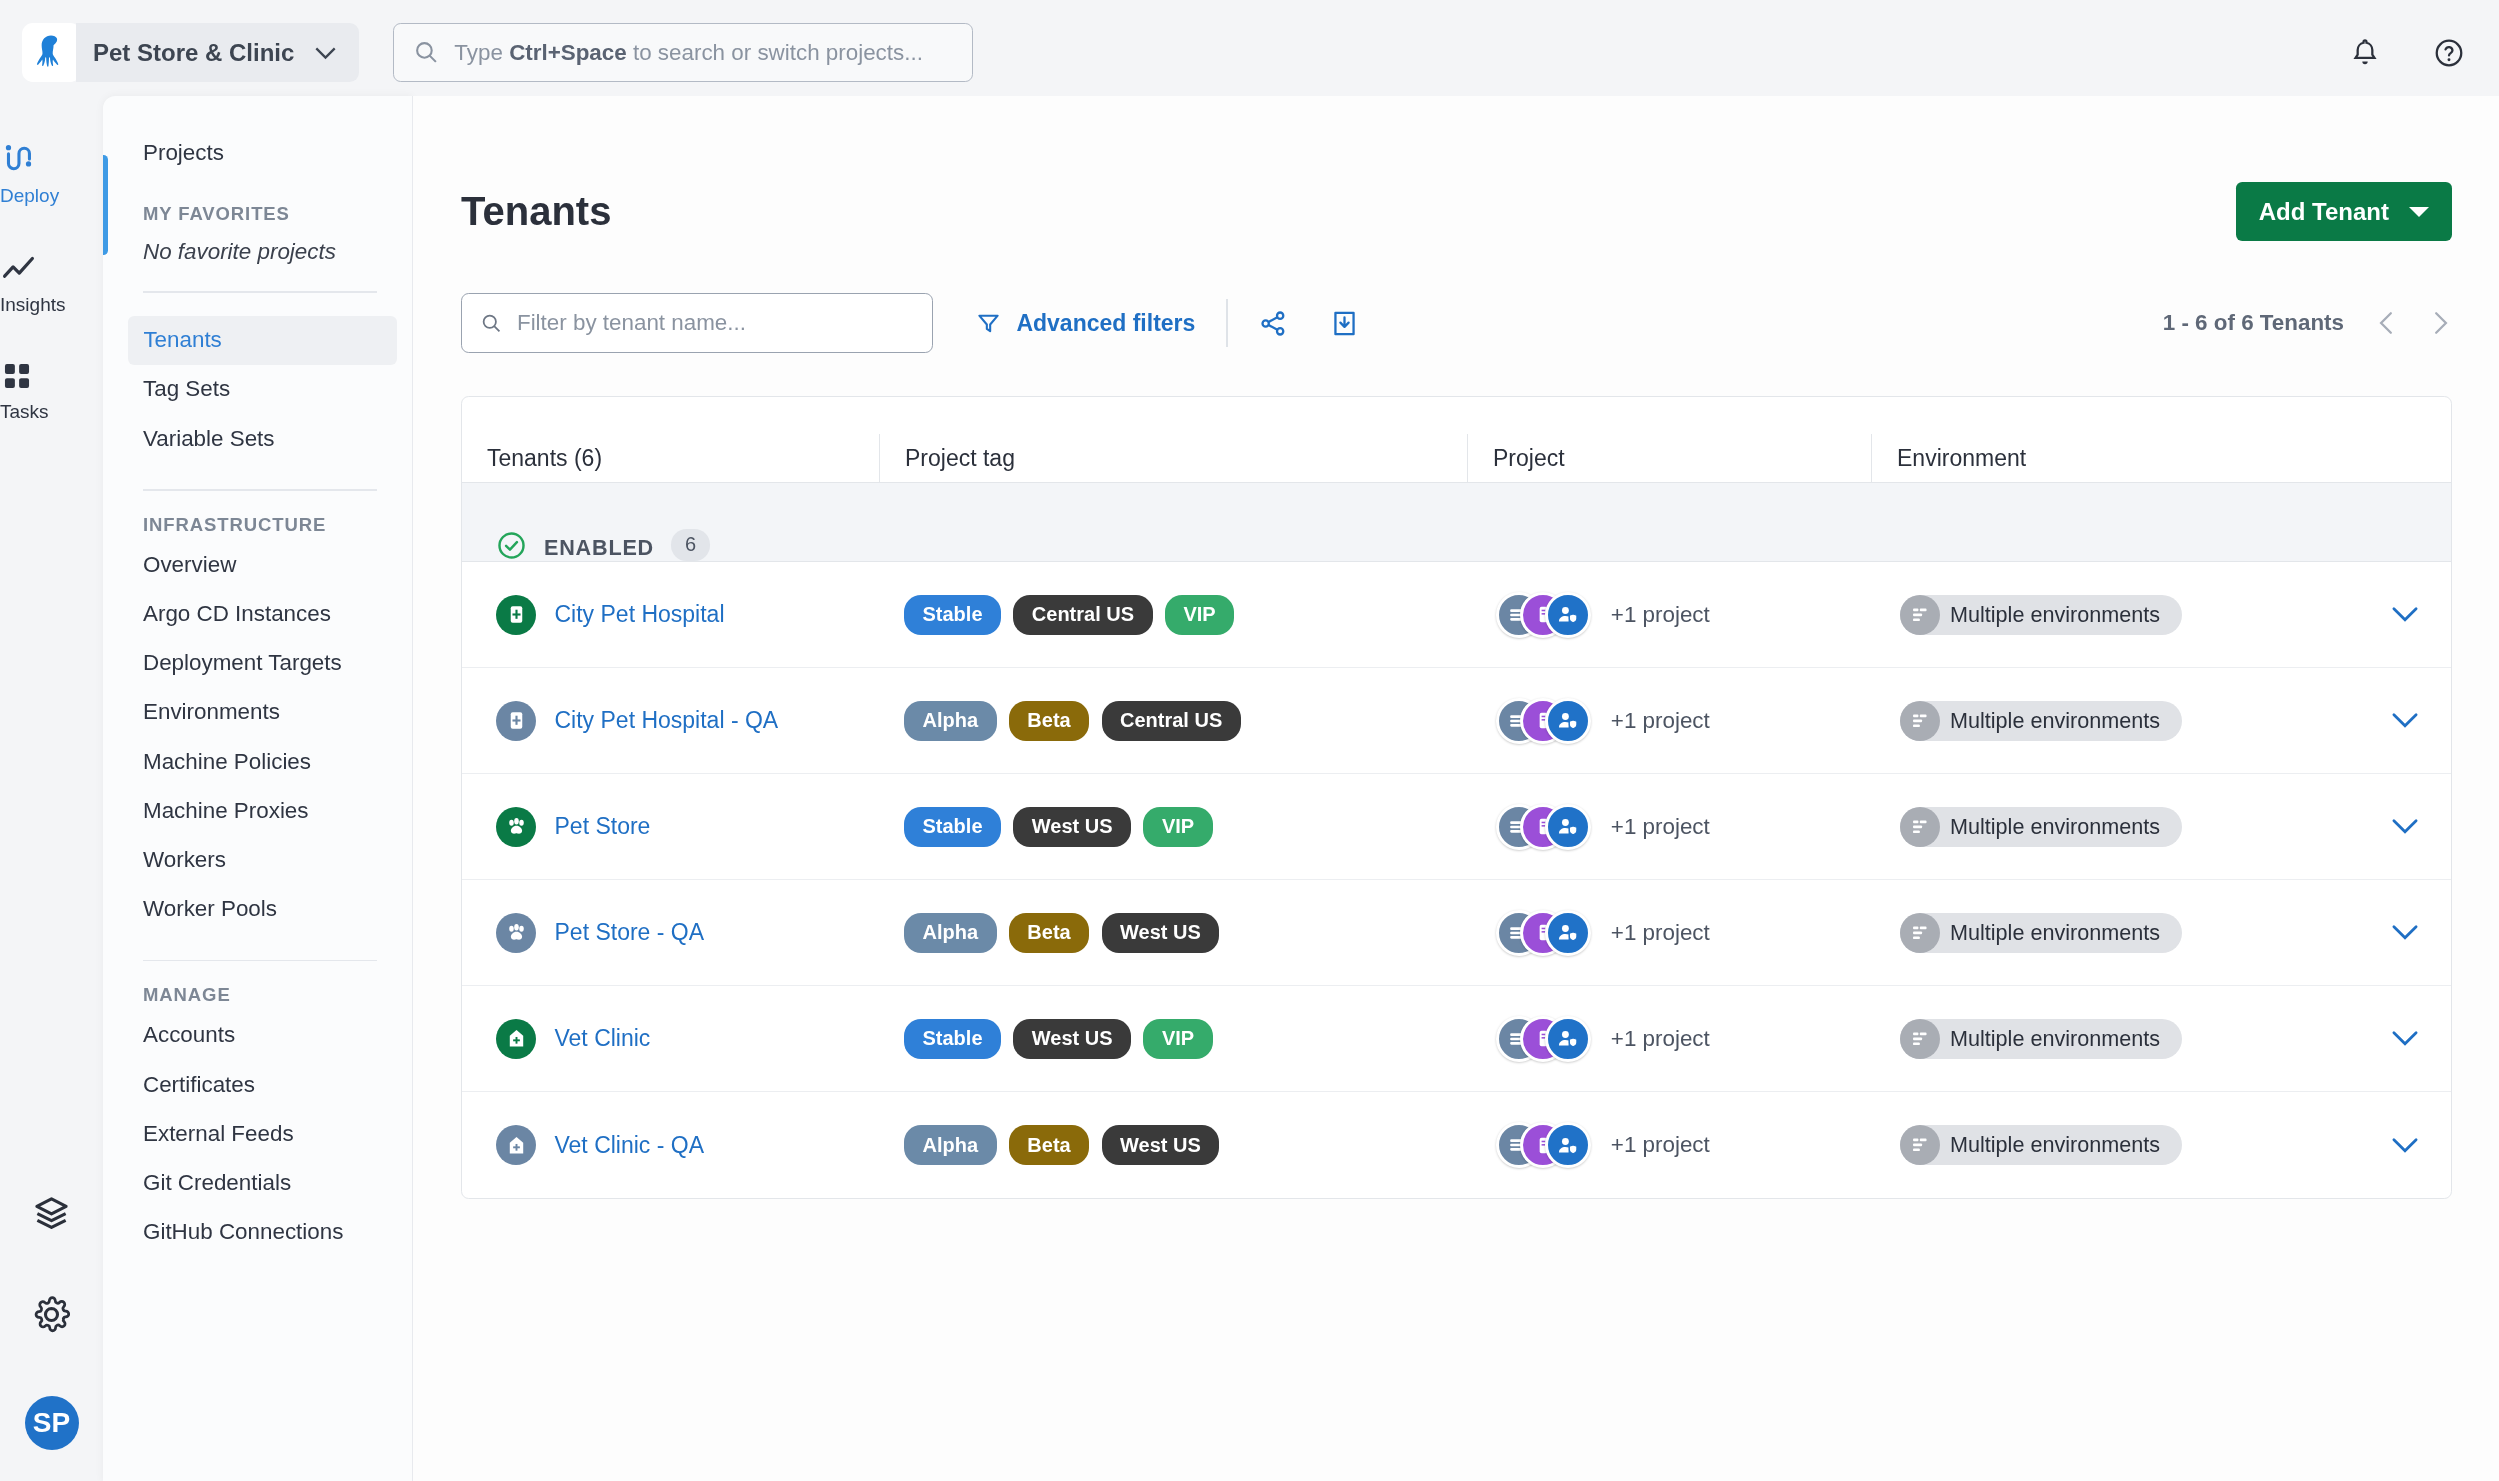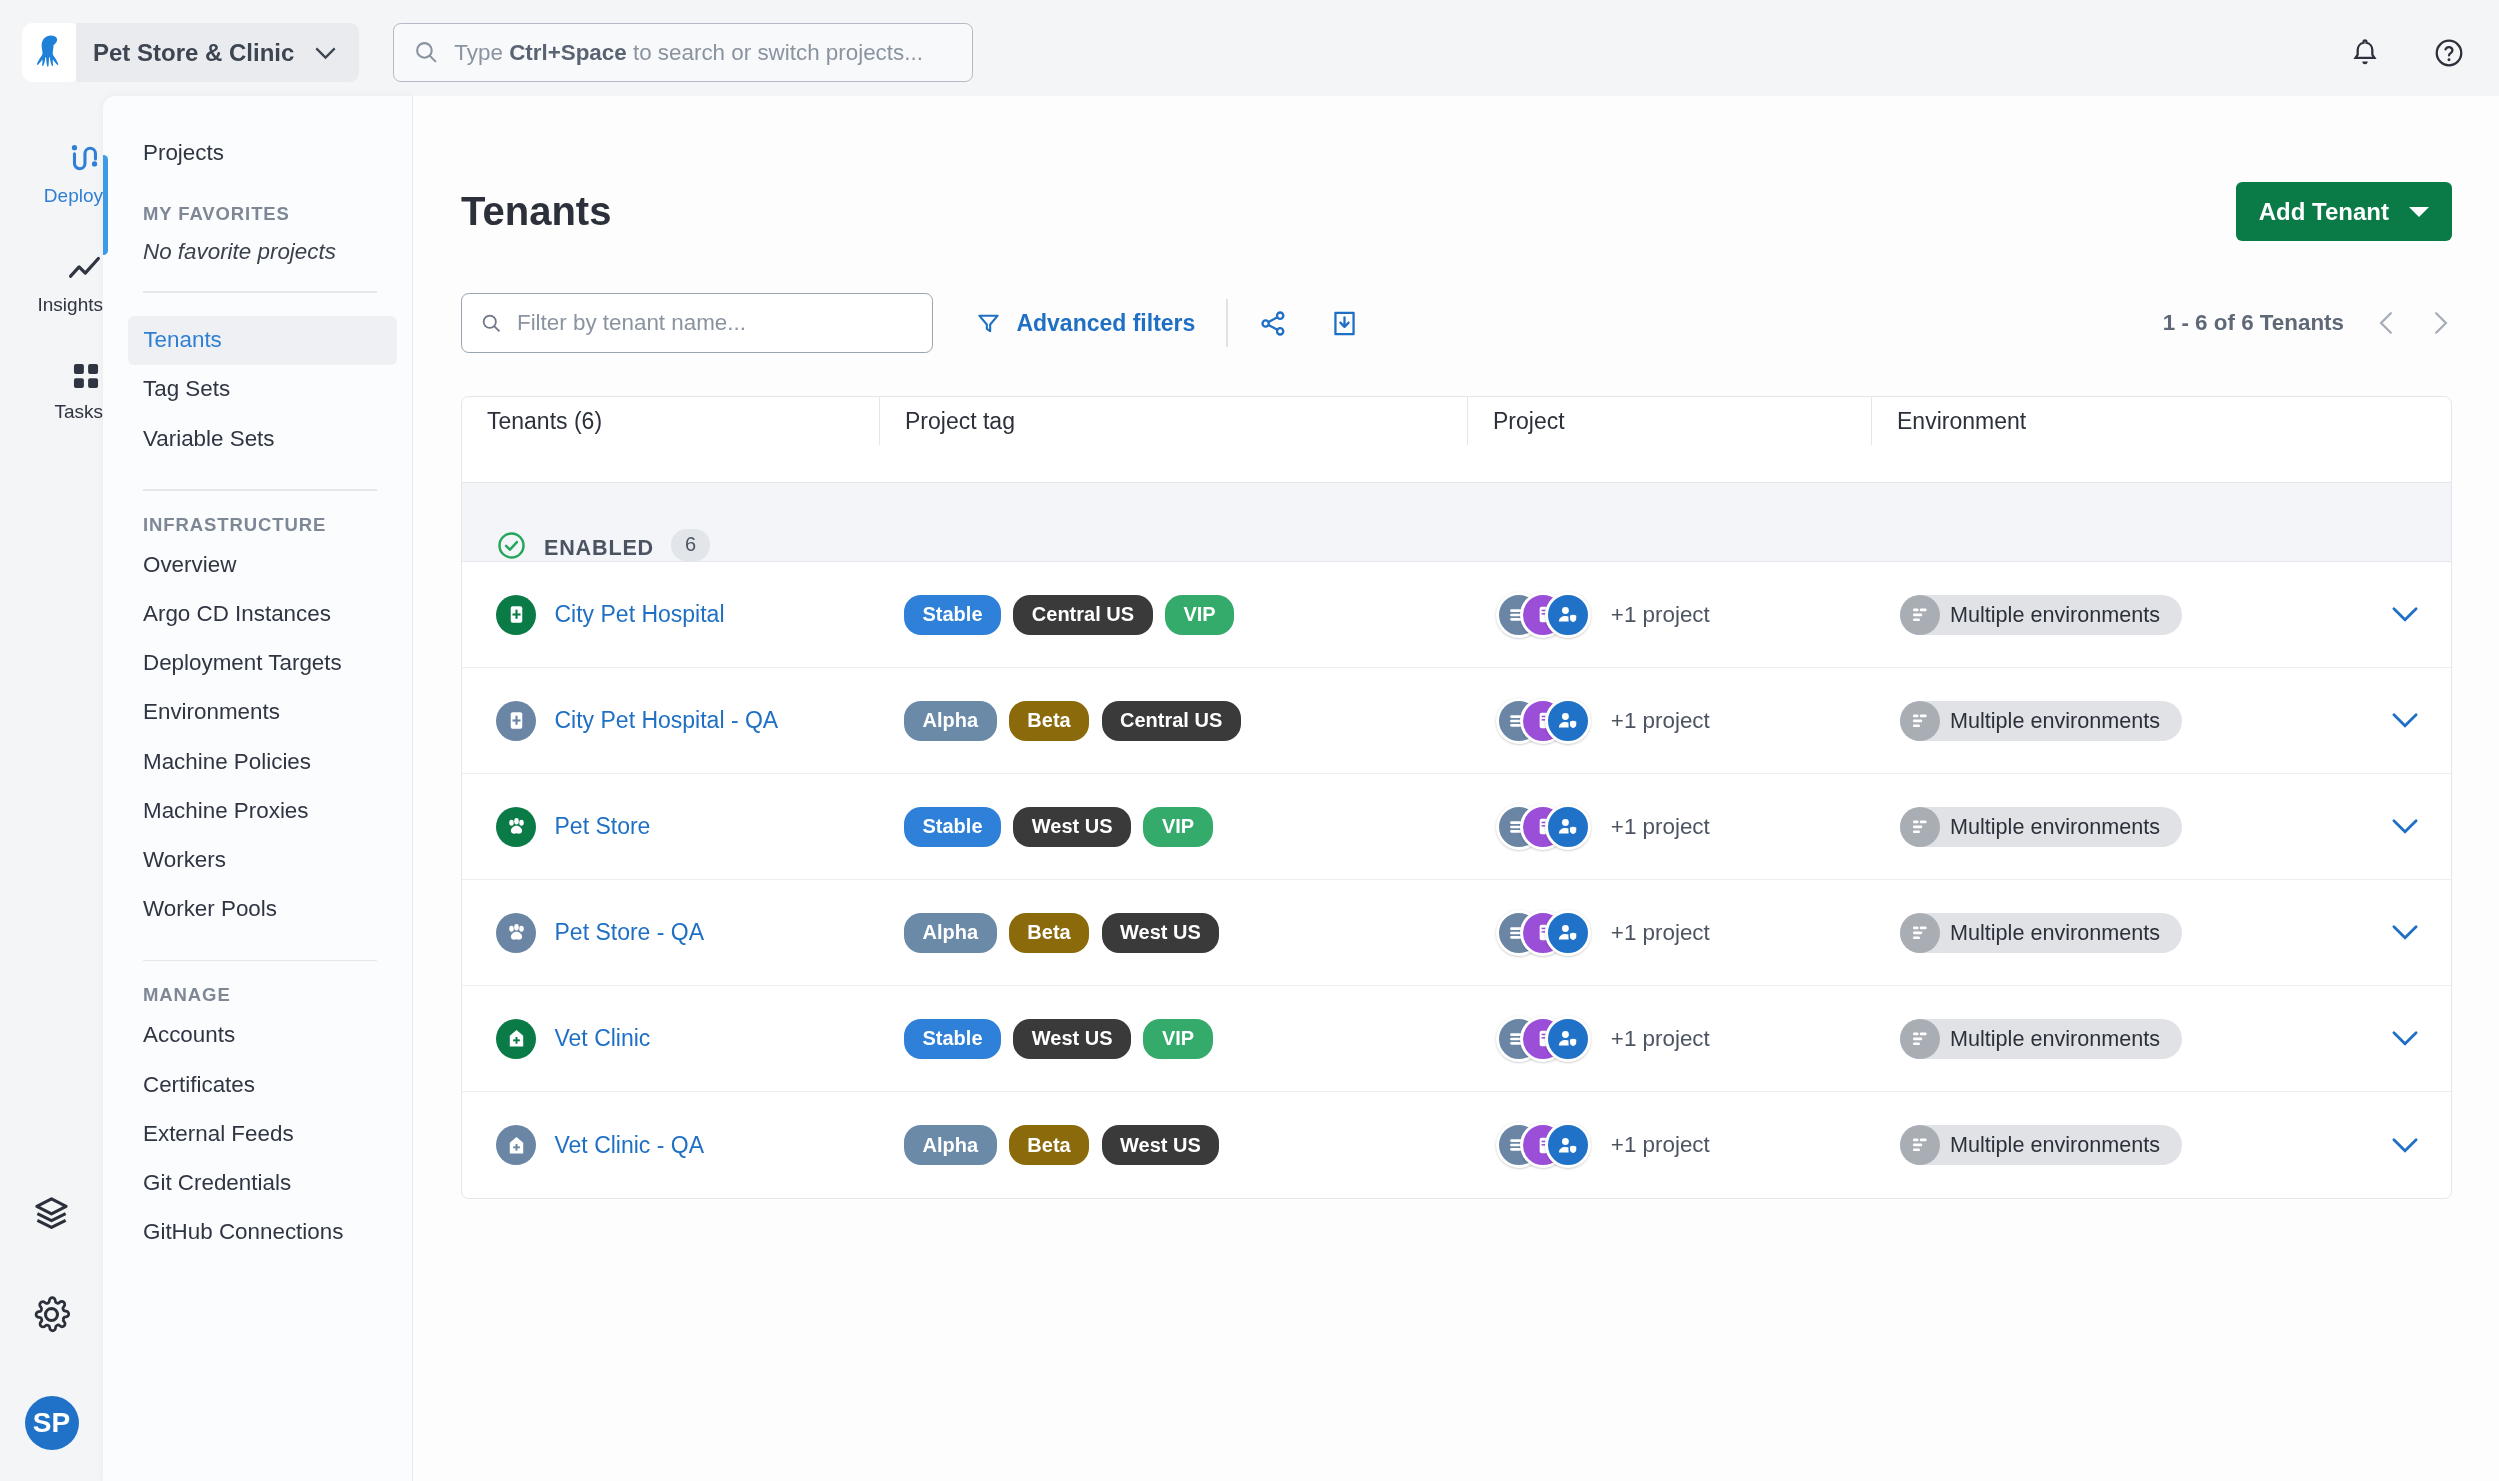--- a/index.html
+++ b/index.html
@@ -56,21 +56,21 @@
   
   .rail {
     position: absolute; top: 105px; left: 0;
     width: 103px; height: 1376px;
     background: #f4f5f7;
     display: flex; flex-direction: column; align-items: center;
     padding-top: 35px;
   }
   .rail-item {
     width: 103px;
-    display: flex; flex-direction: column; align-items: flex-end;
+    display: flex; flex-direction: column; align-items: flex-start;
     gap: 7.7px; margin-bottom: 43px;
   }
   .rail-label { font-size: 19px; color: #2f3542; }
   .rail-item.active .rail-label { color: #2f7fd4; }
   .rail-bottom {
     position: absolute; bottom: 31px; left: 0; width: 103px;
     display: flex; flex-direction: column; align-items: center; gap: 62px;
   }
   .avatar-sp {
     width: 54px; height: 54px; border-radius: 50%;
@@ -181,21 +181,21 @@
 
   
   .table {
     margin-top: 43px;
     border: 1.5px solid #e3e6ea;
     border-radius: 7.7px;
     background: #fff;
     overflow: hidden;
   }
   .thead {
-    display: flex; align-items: flex-start;
+    display: flex; align-items: flex-end;
     height: 85px;
   }
   .th {
     font-size: 23px; color: #2b303b;
     padding-left: 25px;
     display: flex; align-items: center; height: 48px;
   }
   .th + .th { border-left: 1.5px solid #e3e6ea; }
   .c-name { width: 417px; }
   .c-tag  { width: 588px; }

